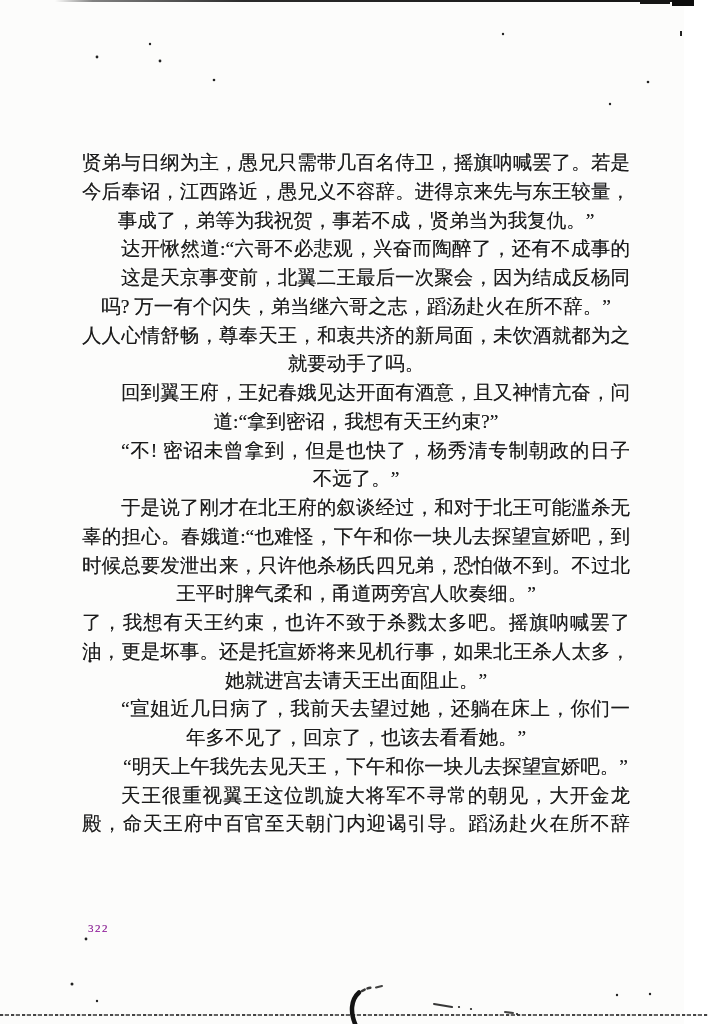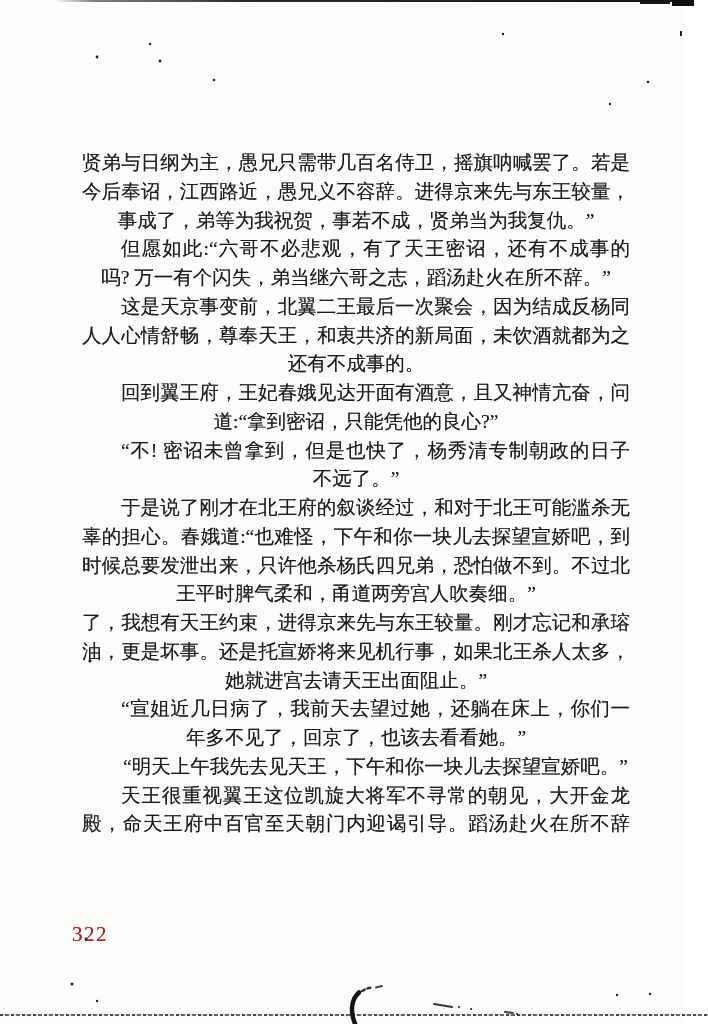--- a/index.html
+++ b/index.html
@@ -46,24 +46,24 @@
   .line.justify{
     white-space:normal;
     text-align:justify;
     text-align-last:justify;
     text-justify:inter-character;
   }
   .line.indent{ padding-left:39px; }
   .line.justify.indent{ width:509px; }
   .page-number{
     position:absolute;
-    top:922px;left:72px;
-    font-size:21px;
+    top:922px;left:88px;
+    font-size:11px;
     letter-spacing:1.5px;
-    color:#b91c1c;
+    color:#a21caf;
     text-shadow:0 0 .5px rgba(10,10,10,.5);
   }
   .artifacts{
     position:absolute;top:0;left:0;
     pointer-events:none;
   }
 </style>
 </head>
 <body>
 
@@ -71,34 +71,34 @@
 
   <div class="top-edge"></div>
   <div class="top-edge-chunk1"></div>
   <div class="top-edge-chunk2"></div>
   <div class="bottom-noise-line"></div>
 
   <div class="text-block">
     <div class="line justify">贤弟与日纲为主，愚兄只需带几百名侍卫，摇旗呐喊罢了。若是</div>
     <div class="line justify">今后奉诏，江西路近，愚兄义不容辞。进得京来先与东王较量，</div>
     <div class="line">事成了，弟等为我祝贺，事若不成，贤弟当为我复仇。”</div>
-    <div class="line justify indent">但愿如此:“六哥不必悲观，有了天王密诏，还有不成事的</div>
+    <div class="line justify indent">达开愀然道:“六哥不必悲观，兴奋而陶醉了，还有不成事的</div>
+    <div class="line justify indent">这是天京事变前，北翼二王最后一次聚会，因为结成反杨同</div>
     <div class="line">吗? 万一有个闪失，弟当继六哥之志，蹈汤赴火在所不辞。”</div>
-    <div class="line justify indent">这是天京事变前，北翼二王最后一次聚会，因为结成反杨同</div>
     <div class="line justify">人人心情舒畅，尊奉天王，和衷共济的新局面，未饮酒就都为之</div>
-    <div class="line">还有不成事的。</div>
+    <div class="line">就要动手了吗。</div>
     <div class="line justify indent">回到翼王府，王妃春娥见达开面有酒意，且又神情亢奋，问</div>
-    <div class="line">道:“拿到密诏，只能凭他的良心?”</div>
+    <div class="line">道:“拿到密诏，我想有天王约束?”</div>
     <div class="line justify indent">“不! 密诏未曾拿到，但是也快了，杨秀清专制朝政的日子</div>
     <div class="line">不远了。”</div>
     <div class="line justify indent">于是说了刚才在北王府的叙谈经过，和对于北王可能滥杀无</div>
     <div class="line justify">辜的担心。春娥道:“也难怪，下午和你一块儿去探望宣娇吧，到</div>
     <div class="line justify">时候总要发泄出来，只许他杀杨氏四兄弟，恐怕做不到。不过北</div>
     <div class="line">王平时脾气柔和，甬道两旁宫人吹奏细。”</div>
-    <div class="line justify">了，我想有天王约束，进得京来先与东王较量。刚才忘记和承瑢</div>
+    <div class="line justify">了，我想有天王约束，也许不致于杀戮太多吧。摇旗呐喊罢了</div>
     <div class="line justify">油，更是坏事。还是托宣娇将来见机行事，如果北王杀人太多，</div>
     <div class="line">她就进宫去请天王出面阻止。”</div>
     <div class="line justify indent">“宣姐近几日病了，我前天去望过她，还躺在床上，你们一</div>
     <div class="line">年多不见了，回京了，也该去看看她。”</div>
     <div class="line indent">“明天上午我先去见天王，下午和你一块儿去探望宣娇吧。”</div>
     <div class="line justify indent">天王很重视翼王这位凯旋大将军不寻常的朝见，大开金龙</div>
     <div class="line justify">殿，命天王府中百官至天朝门内迎谒引导。蹈汤赴火在所不辞</div>
   </div>
 
   <div class="page-number">322</div>

